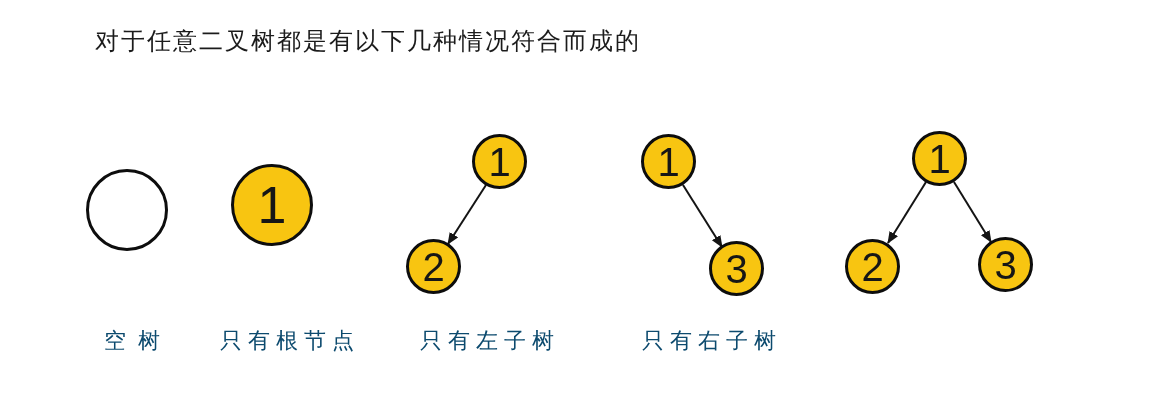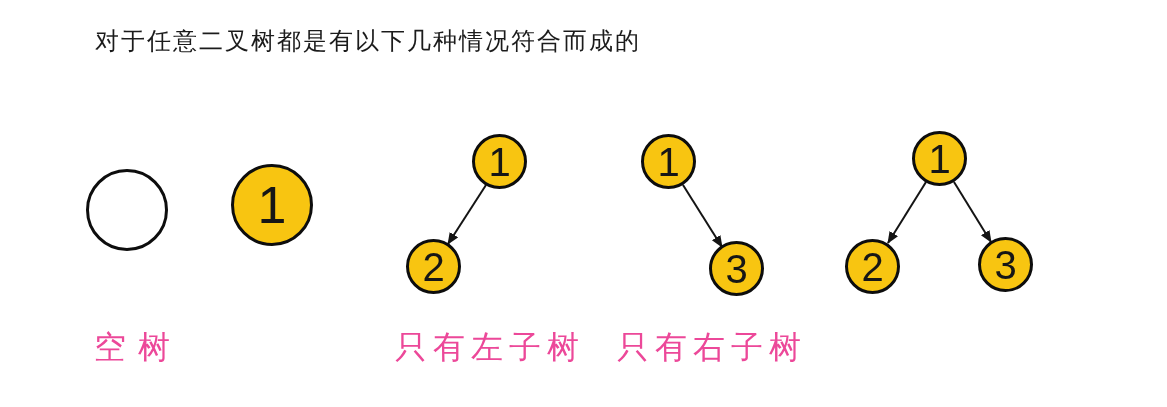--- a/index.html
+++ b/index.html
@@ -19,21 +19,21 @@
     line-height:1;
   }
   .node.empty { background:#ffffff; }
   .node.big   { width:82px; height:82px; border-width:3.5px; font-size:52px; }
   .node.small { width:55px; height:55px; font-size:40px; }
   .edges { position:absolute; left:0; top:0; pointer-events:none; }
   .edges line { stroke:#141414; stroke-width:2; }
   .edges .head { fill:#141414; }
   .fig-label {
     position:absolute; top:326px; transform:translateX(-50%);
-    font-size:32px; letter-spacing:6px; color:#ec4899; white-space:nowrap;
+    font-size:22px; letter-spacing:6px; color:#0c4a6e; white-space:nowrap;
   }
   .fig-label.wide { letter-spacing:12px; }
 </style>
 </head>
 <body>
 
 <div class="canvas">
 
   <div class="title">对于任意二叉树都是有以下几种情况符合而成的</div>
 
@@ -73,16 +73,17 @@
     <span>1</span>
   </div>
   <div class="node small" style="left:845px; top:239px;">
     <span>2</span>
   </div>
   <div class="node small" style="left:978px; top:237px;">
     <span>3</span>
   </div>
 
   <div class="fig-label wide" style="left:138px;">空树</div>
+  <div class="fig-label" style="left:290px;">只有根节点</div>
   <div class="fig-label" style="left:490px;">只有左子树</div>
   <div class="fig-label" style="left:712px;">只有右子树</div>
 
 </div>
 
 </body></html>

